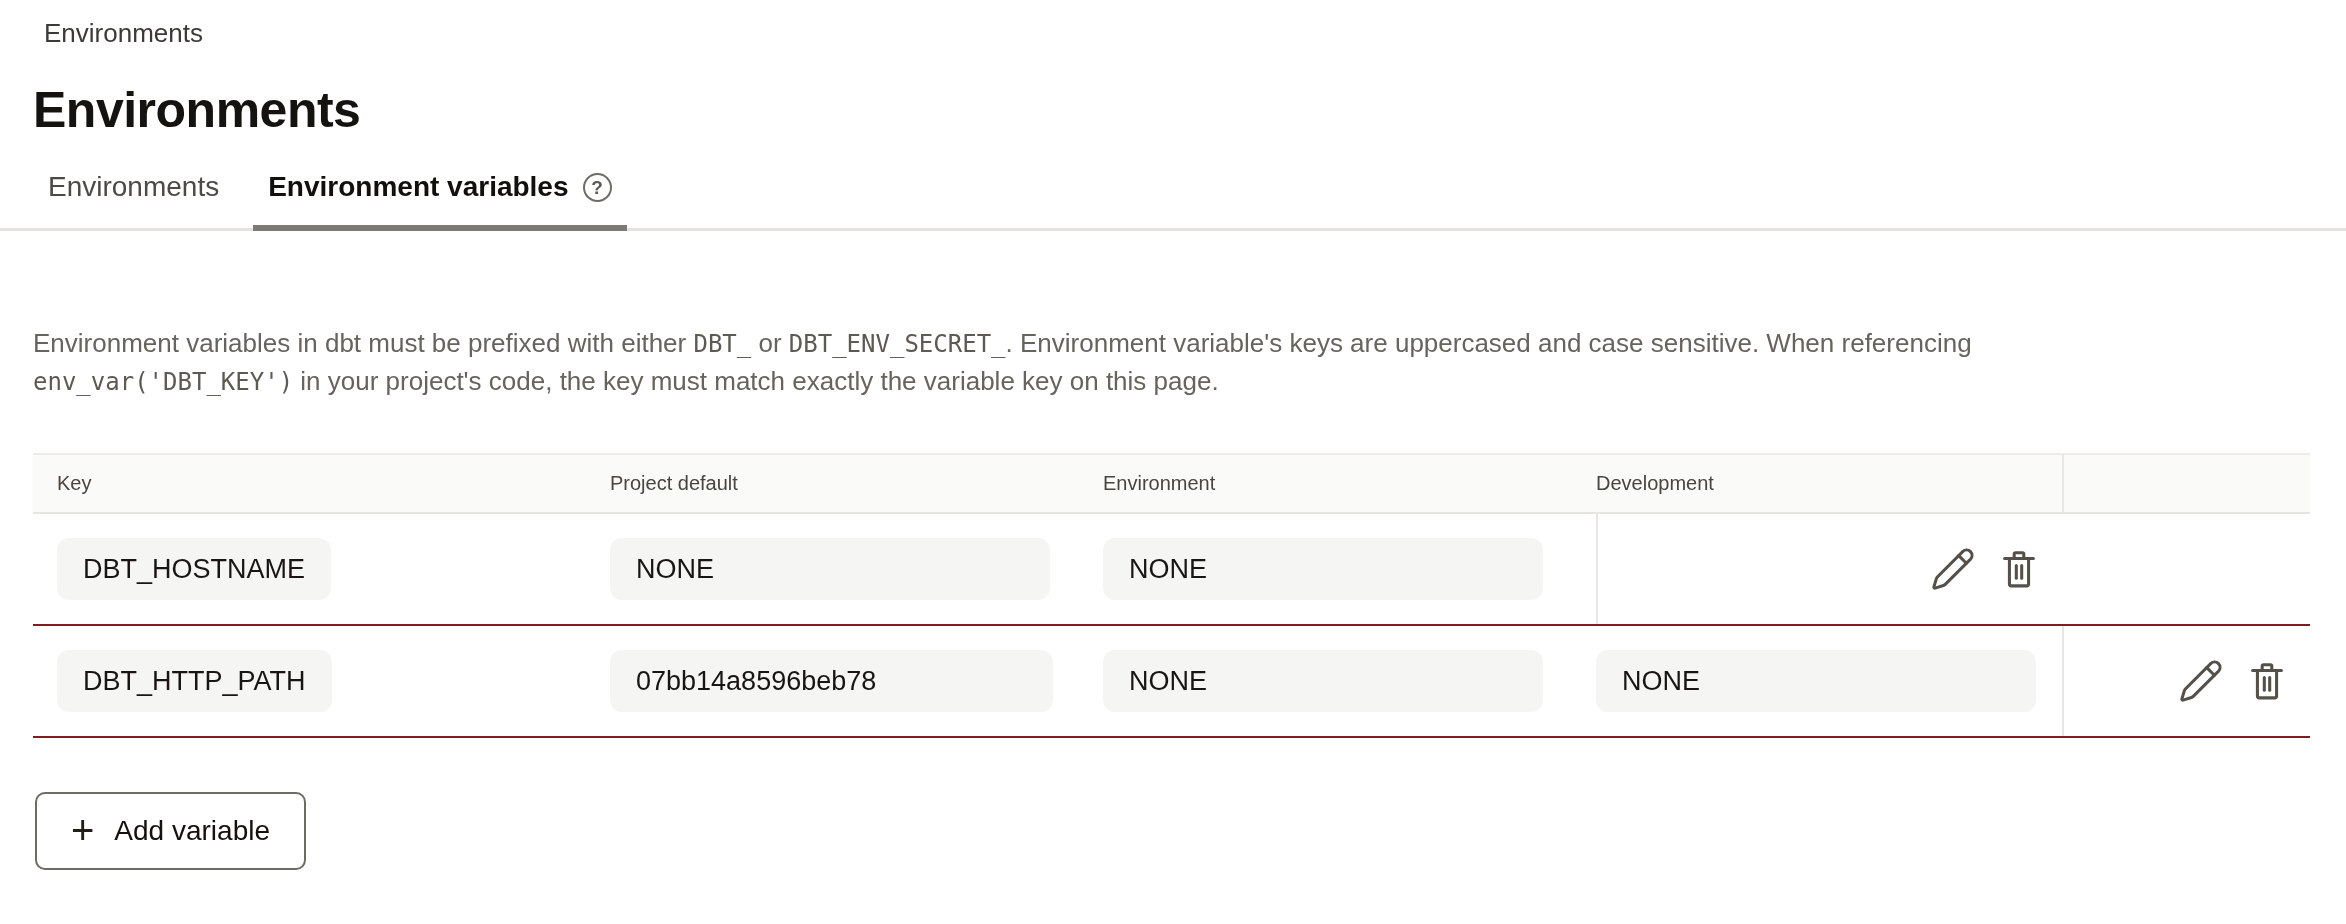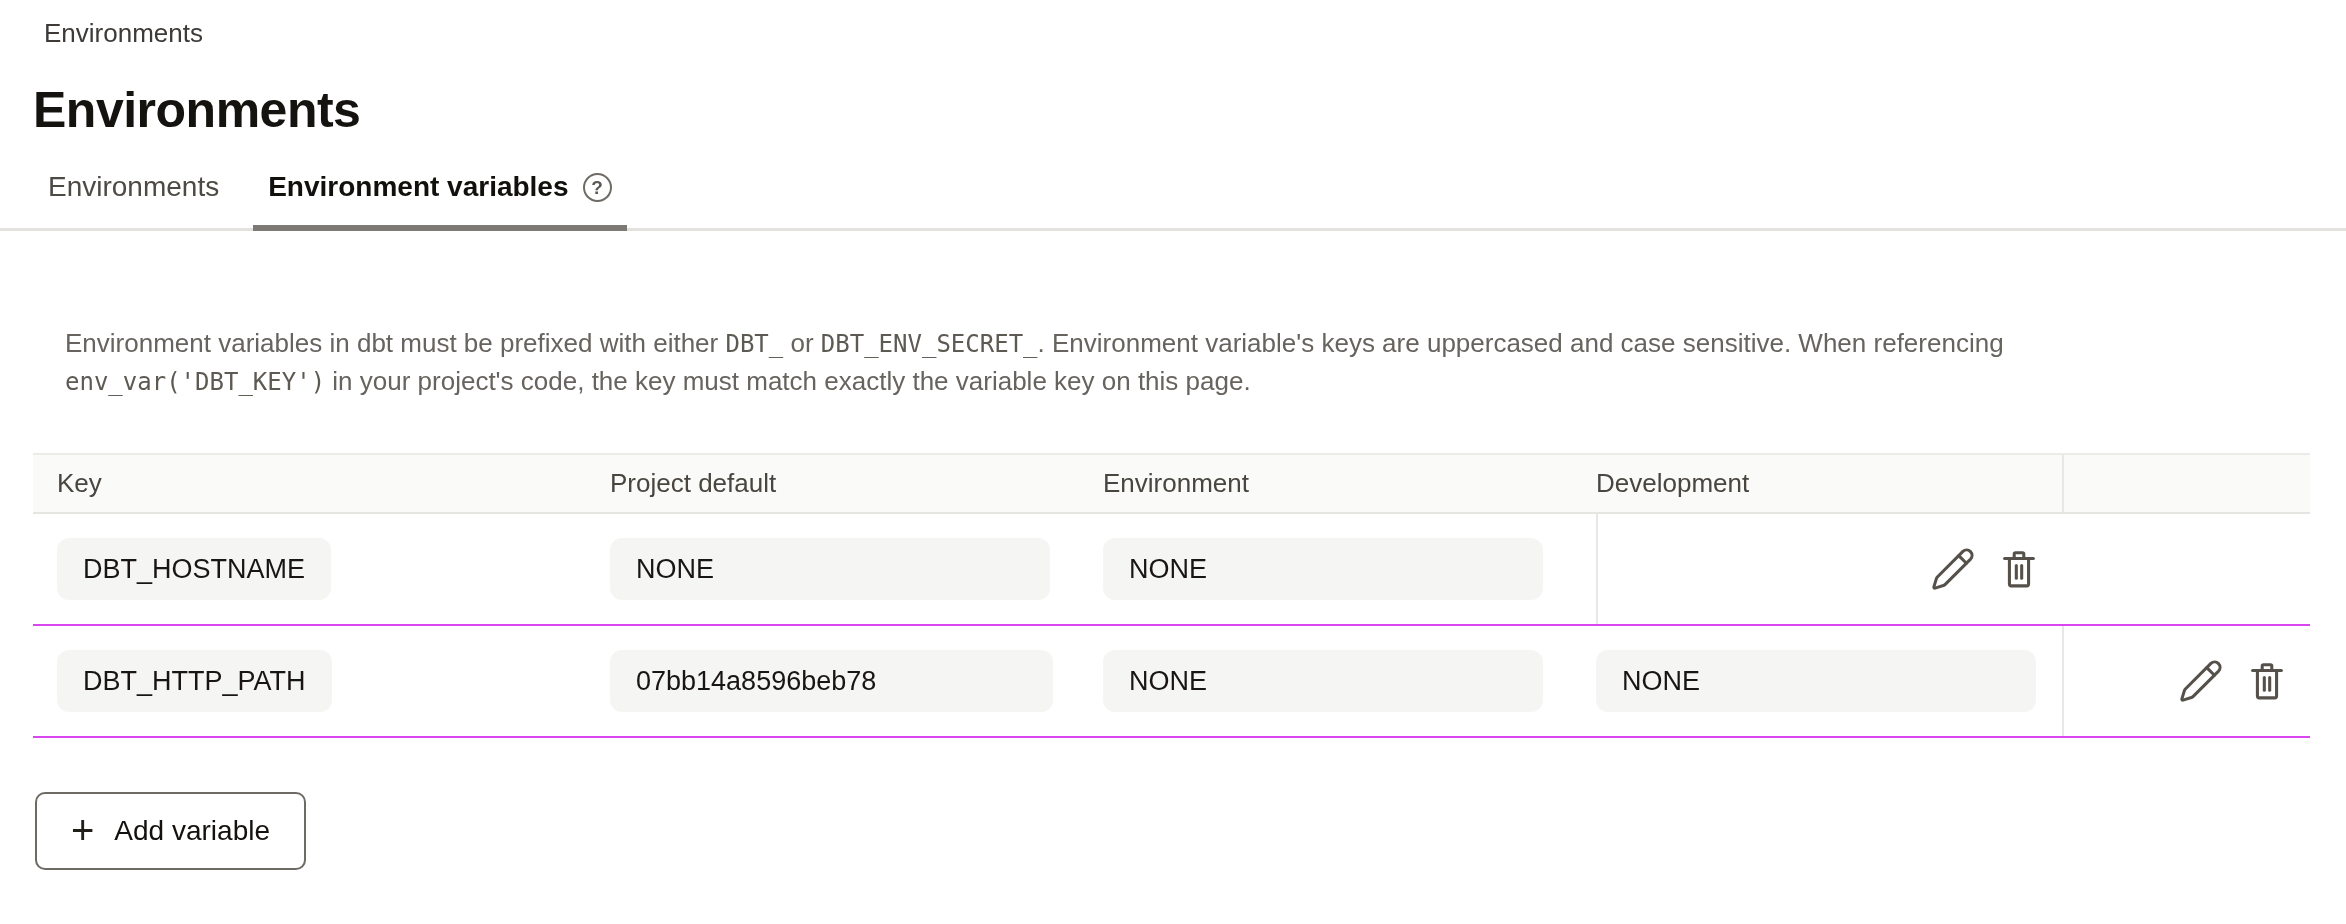--- a/index.html
+++ b/index.html
@@ -43,46 +43,45 @@
     font-size: 19px; font-weight: 600; line-height: 1;
   }
 
   
   .content { padding: 0 36px 0 33px; }
 
   .description {
     margin-top: 94px;
     font-size: 26px; line-height: 37px; color: #67635e;
     max-width: 2200px;
-    margin-left: 32px;
   }
   .description code {
     font-family: "DejaVu Sans Mono", monospace;
     font-size: 24px; color: #5d5953;
   }
 
   
   .var-table { margin-top: 52px; width: 100%; }
   .thead, .trow {
     display: grid;
     grid-template-columns: 577px 493px 493px 466px 1fr;
     align-items: center;
   }
   .thead {
     height: 61px;
     background: #fafaf9;
     border-top: 2px solid #edebe8;
     border-bottom: 2px solid #e7e5e2;
-    font-size: 26px; font-weight: 500; color: #49453f;
+    font-size: 20px; font-weight: 500; color: #49453f;
   }
   .th { padding-left: 0; }
   .th.first { padding-left: 24px; }
   .th.actions, .td.actions { border-left: 2px solid #e9e7e4; height: 100%; }
 
-  .trow { height: 112px; border-bottom: 2px solid #d946ef; text-align: center; }
+  .trow { height: 112px; border-bottom: 2px solid #7f1d1d; text-align: center; }
   .td { display: flex; align-items: center; }
   .td.first { padding-left: 24px; }
 
   .chip {
     display: inline-flex; align-items: center;
     height: 62px; padding: 0 26px;
     background: #f5f5f4; border-radius: 12px;
     font-size: 27px; color: #181512; font-weight: 500;
     white-space: nowrap;
   }

